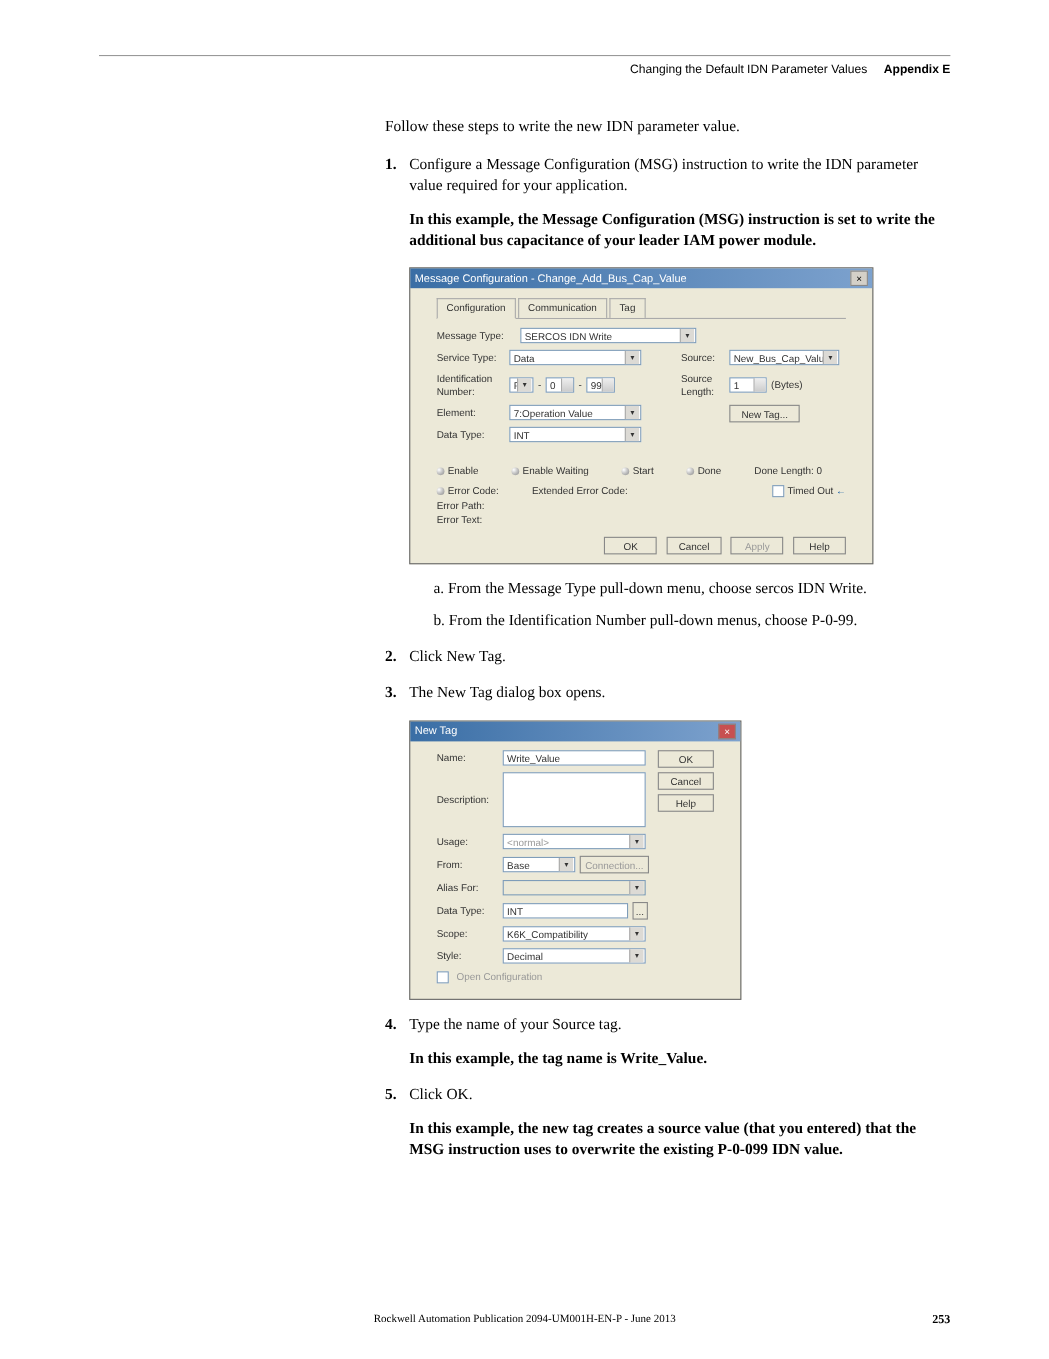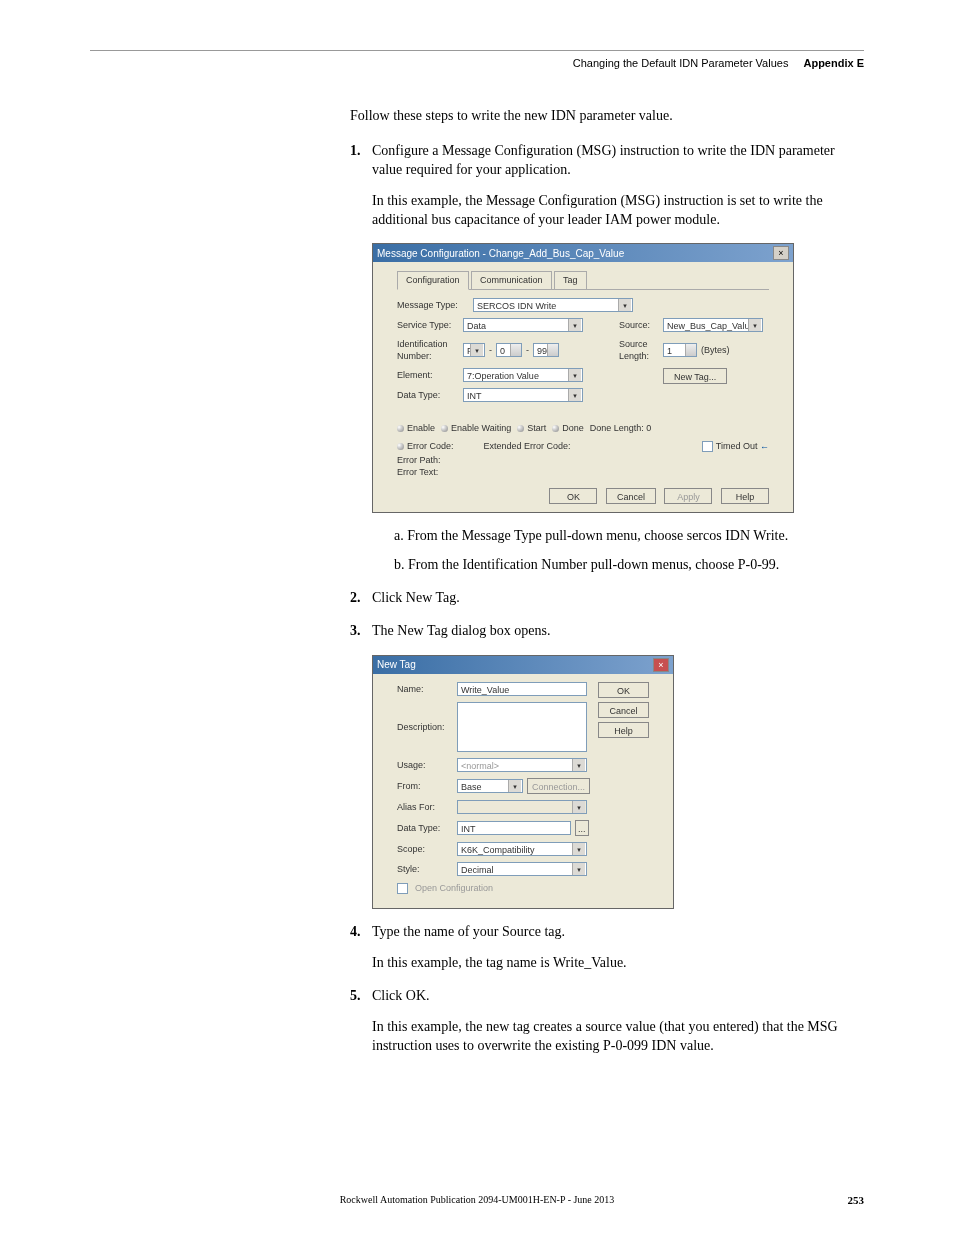--- a/index.html
+++ b/index.html
@@ -64,20 +64,21 @@
   }
   .substep {
     font-size: 14px;
     line-height: 1.35;
     margin: 10px 0 4px 22px;
   }
   .para-after {
     font-size: 14px;
     line-height: 1.35;
     margin: 12px 0 0 22px;
+    font-weight: bold;
   }
   
   .dialog {
     font-family: Tahoma, Arial, sans-serif;
     font-size: 9px;
     background: #ece9d8;
     border: 1px solid #666;
     margin: 14px 0 14px 22px;
     color: #333;
   }
@@ -163,21 +164,21 @@
     border: 1px solid #888;
     padding: 1px 10px;
     font-size: 9px;
     height: 16px;
     line-height: 14px;
     box-sizing: border-box;
   }
   .btn.disabled { color: #999; }
   .status-row {
     display: flex;
-    gap: 6px;
+    gap: 30px;
     font-size: 9px;
     margin: 14px 0 6px 0;
     align-items: center;
   }
   .led {
     display: inline-block;
     width: 7px; height: 7px;
     border-radius: 50%;
     background: radial-gradient(circle at 30% 30%, #fff, #ccc 40%, #888);
     margin-right: 3px;

